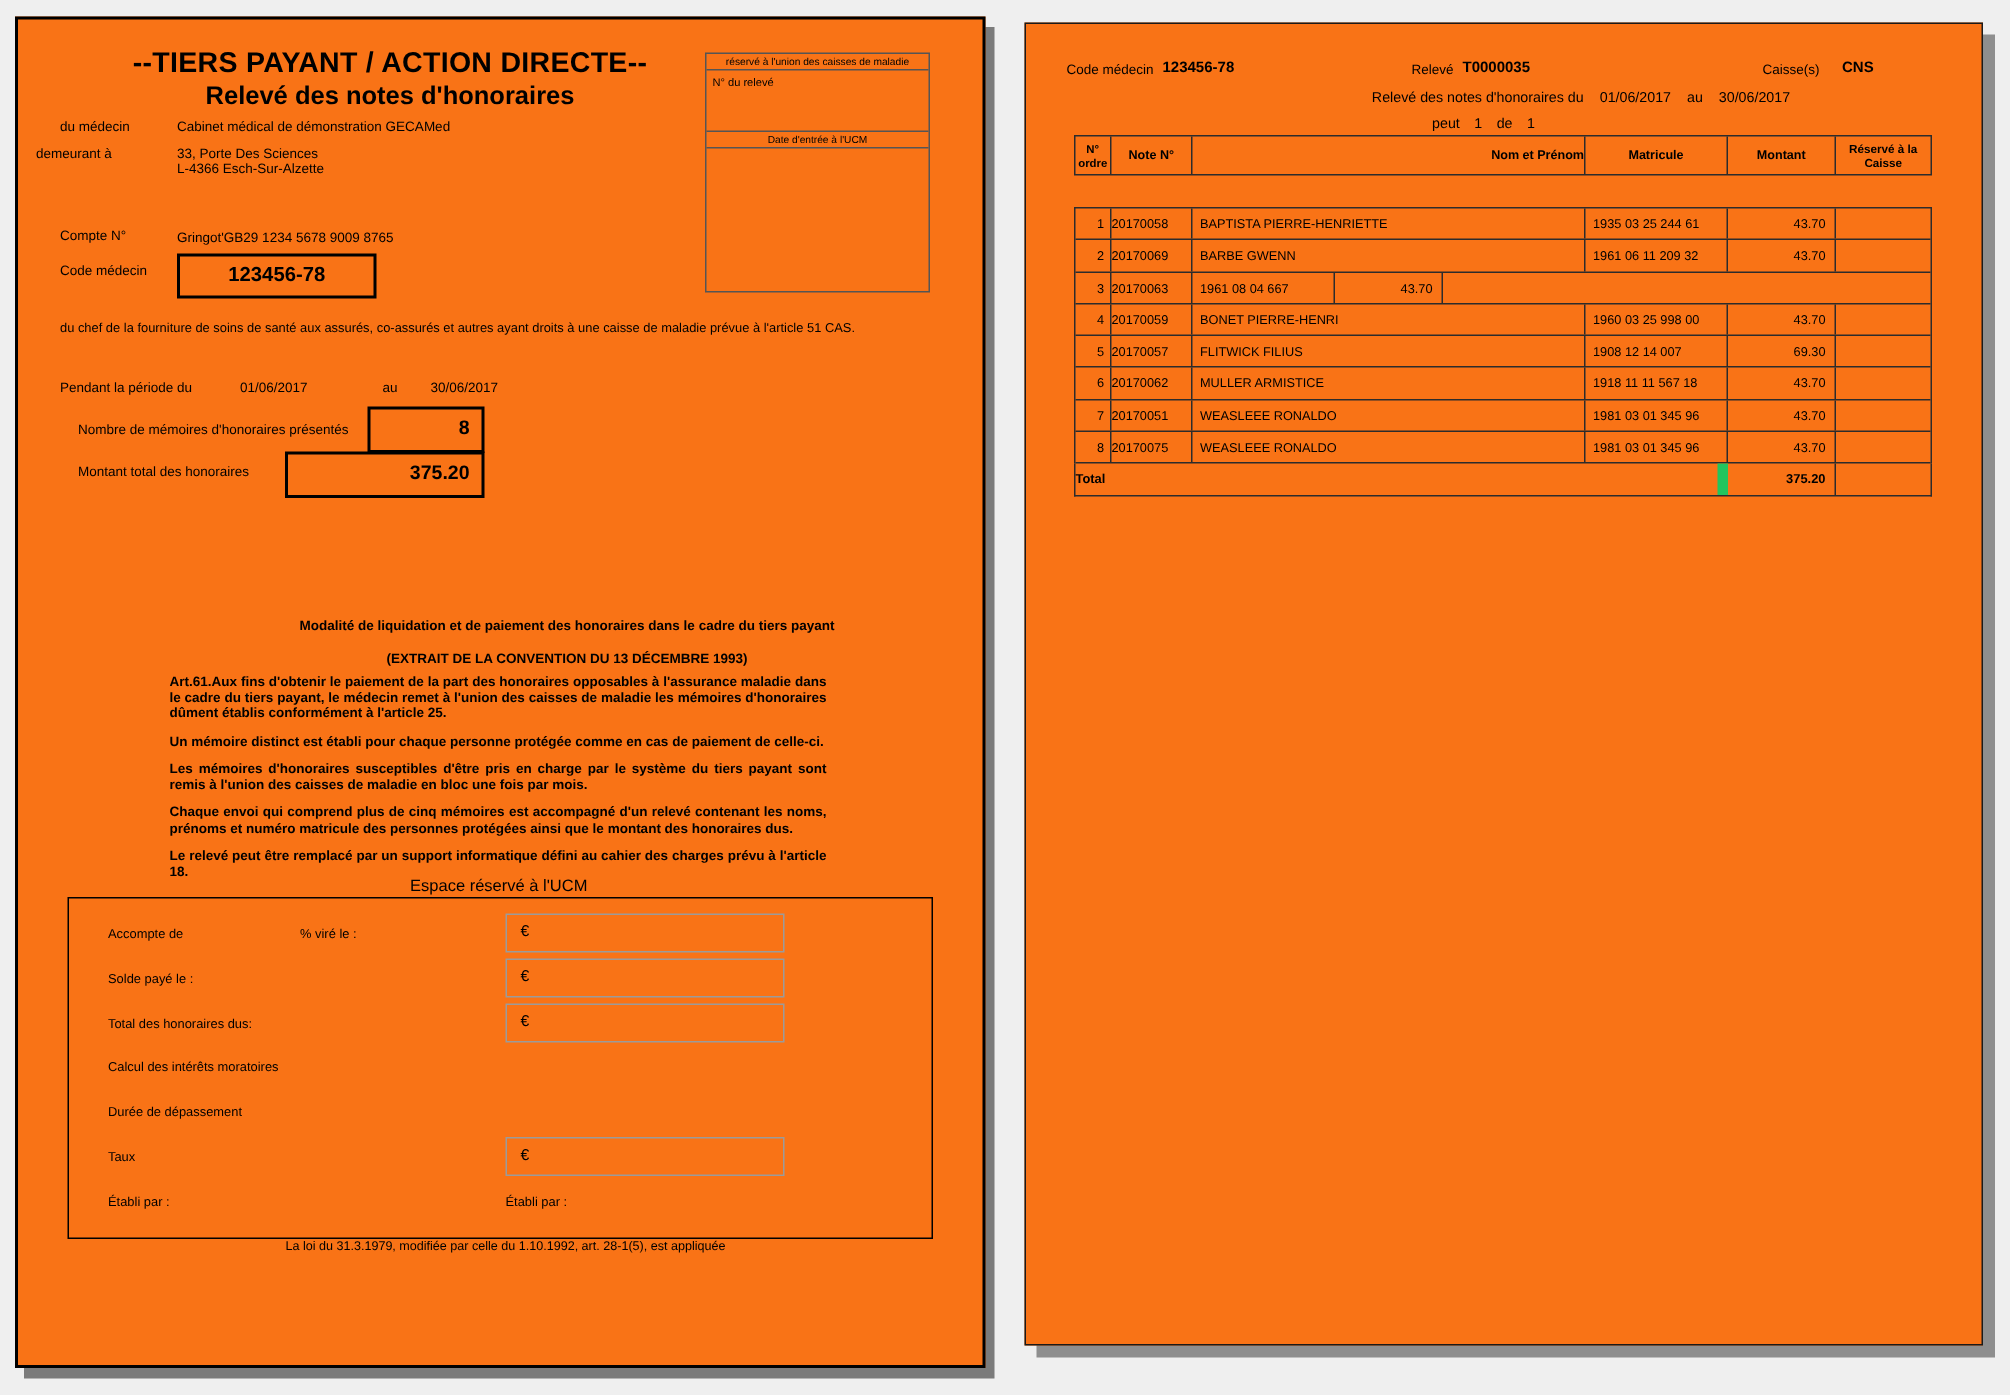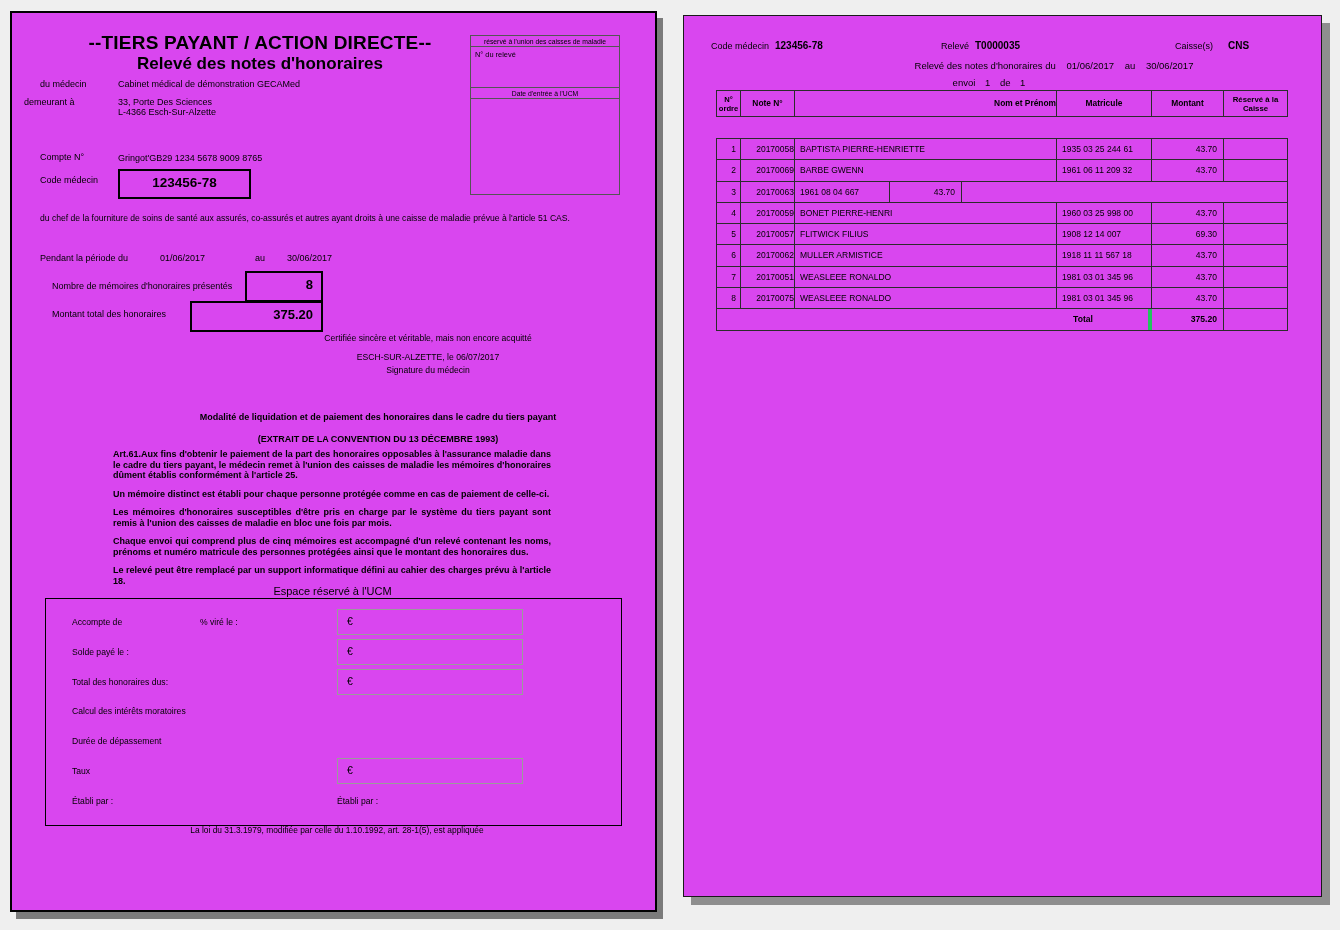--- a/index.html
+++ b/index.html
@@ -1,21 +1,21 @@
 <!DOCTYPE html>
 <html><head>
 <meta charset="utf-8">
 <style>
   html,body{margin:0;padding:0;}
   body{
     position:relative;width:1340px;height:930px;overflow:hidden;
     background:#efefef;color:#000;
     font-family:"Liberation Sans","DejaVu Sans",sans-serif;
   }
-  .page{position:absolute;background:#d946ef;box-sizing:border-box;}
+  .page{position:absolute;background:#f97316;box-sizing:border-box;}
   #left-page{left:10px;top:11px;width:647px;height:901px;border:2px solid #000;box-shadow:6px 7px 0 #7b7b7b;}
   #right-page{left:683px;top:15px;width:639px;height:882px;border:1px solid #1a1a1a;box-shadow:8px 8px 0 #8e8e8e;}
   .abs{position:absolute;}
   .fl{font-size:9px;}
   
   .lp-title1{left:23px;top:19px;width:450px;text-align:center;font-size:19px;font-weight:bold;letter-spacing:.2px;}
   .lp-title2{left:23px;top:41px;width:450px;text-align:center;font-size:17px;font-weight:bold;}
   .lp-doc-label{left:28px;top:66px;}   .lp-doc-value{left:106px;top:66px;}
   .lp-addr-label{left:12px;top:84px;}  .lp-addr1{left:106px;top:84px;} .lp-addr2{left:106px;top:94px;}
   .lp-acct-label{left:28px;top:139px;} .lp-acct-value{left:106px;top:140px;}
@@ -64,24 +64,24 @@
   .hcell{border-right:1px solid #2c2c2c;box-sizing:border-box;display:flex;flex-direction:column;justify-content:center;text-align:center;font-weight:bold;font-size:8.4px;line-height:9px;}
   .hcell:last-child{border-right:none;}
   .h-left{text-align:right;padding-left:5px;}
   .c-ordre{width:24px;} .c-note{width:54px;} .c-nom{width:262px;}
   .c-mat{width:95px;}  .c-mont{width:72px;} .c-res{width:63px;}
   .hcell.c-ordre{font-size:7.6px;} .hcell.c-res{font-size:7.8px;}
   .rt-body{left:32px;top:122px;width:572px;border:1px solid #2c2c2c;border-bottom:none;box-sizing:border-box;}
   .rt-row{display:flex;height:21.25px;border-bottom:1px solid #2c2c2c;box-sizing:border-box;}
   .cell{border-right:1px solid #2c2c2c;box-sizing:border-box;font-size:8.5px;line-height:20px;overflow:hidden;white-space:nowrap;}
   .cell:last-child{border-right:none;}
-  .a-r{text-align:right;padding-right:4px;} .a-c{text-align:right;} .a-l{padding-left:5px;}
+  .a-r{text-align:right;padding-right:4px;} .a-c{text-align:left;} .a-l{padding-left:5px;}
   .cell.c-mont{padding-right:6px;text-align:right;}
   .rt-total{left:32px;top:293px;width:572px;height:22px;border:1px solid #2c2c2c;border-top:none;display:flex;box-sizing:border-box;}
-  .c-totmerge{width:435px;text-align:right;padding-right:55px;font-weight:bold;border-right:4px solid #22c55e;line-height:21px;font-size:8.6px;box-sizing:border-box;}
+  .c-totmerge{width:435px;padding-right:55px;font-weight:bold;border-right:7px solid #22c55e;line-height:21px;font-size:8.6px;box-sizing:border-box;}
   .c-totval{width:72px;text-align:right;padding-right:6px;font-weight:bold;border-right:1px solid #2c2c2c;line-height:21px;font-size:8.6px;box-sizing:border-box;}
   .c-totres{width:63px;}
 </style>
 </head>
 <body>
 
 <div id="left-page" class="page">
   <div class="abs lp-title1">--TIERS PAYANT / ACTION DIRECTE--</div>
   <div class="abs lp-title2">Relevé des notes d'honoraires</div>
 
@@ -110,25 +110,20 @@
 
   <div class="abs fl lp-mem-label">Nombre de mémoires d'honoraires présentés</div>
   <div class="abs lp-mem-box">
     <span class="valbox-val">8</span>
   </div>
   <div class="abs fl lp-mont-label">Montant total des honoraires</div>
   <div class="abs lp-mont-box">
     <span class="valbox-val">375.20</span>
   </div>
 
-  <div class="abs lp-cert">
-    <div class="c1">Certifiée sincère et véritable, mais non encore acquitté</div>
-    <div class="c2">ESCH-SUR-ALZETTE, le 06/07/2017</div>
-    <div>Signature du médecin</div>
-  </div>
 
   <div class="abs lp-mod-h1">Modalité de liquidation et de paiement des honoraires dans le cadre du tiers payant</div>
   <div class="abs lp-mod-h2">(EXTRAIT DE LA CONVENTION DU 13 DÉCEMBRE 1993)</div>
   <div class="abs lp-mod-ps">
       <p class="mod-p">Art.61.Aux fins d'obtenir le paiement de la part des honoraires opposables à l'assurance maladie dans le cadre du tiers payant, le médecin remet à l'union des caisses de maladie les mémoires d'honoraires dûment établis conformément à l'article 25.</p>
       <p class="mod-p">Un mémoire distinct est établi pour chaque personne protégée comme en cas de paiement de celle-ci.</p>
       <p class="mod-p">Les mémoires d'honoraires susceptibles d'être pris en charge par le système du tiers payant sont remis à l'union des caisses de maladie en bloc une fois par mois.</p>
       <p class="mod-p">Chaque envoi qui comprend plus de cinq mémoires est accompagné d'un relevé contenant les noms, prénoms et numéro matricule des personnes protégées ainsi que le montant des honoraires dus.</p>
       <p class="mod-p">Le relevé peut être remplacé par un support informatique défini au cahier des charges prévu à l'article 18.</p>
     </div>
@@ -183,21 +178,21 @@
   <div class="abs rp-lab rp-h-caiL">Caisse(s)</div>
   <div class="abs rp-val rp-h-caiV">CNS</div>
 
   <div class="abs rp-subtitle">
     <span>Relevé des notes d'honoraires du</span>
     <span>01/06/2017</span>
     <span>au</span>
     <span>30/06/2017</span>
   </div>
   <div class="abs rp-pageinfo">
-    <span>envoi</span>
+    <span>peut</span>
     <span>1</span>
     <span>de</span>
     <span>1</span>
   </div>
 
   <div class="abs rt-header">
       <div class="hcell c-ordre">
         <div>N°</div>
         <div>ordre</div>
       </div>

